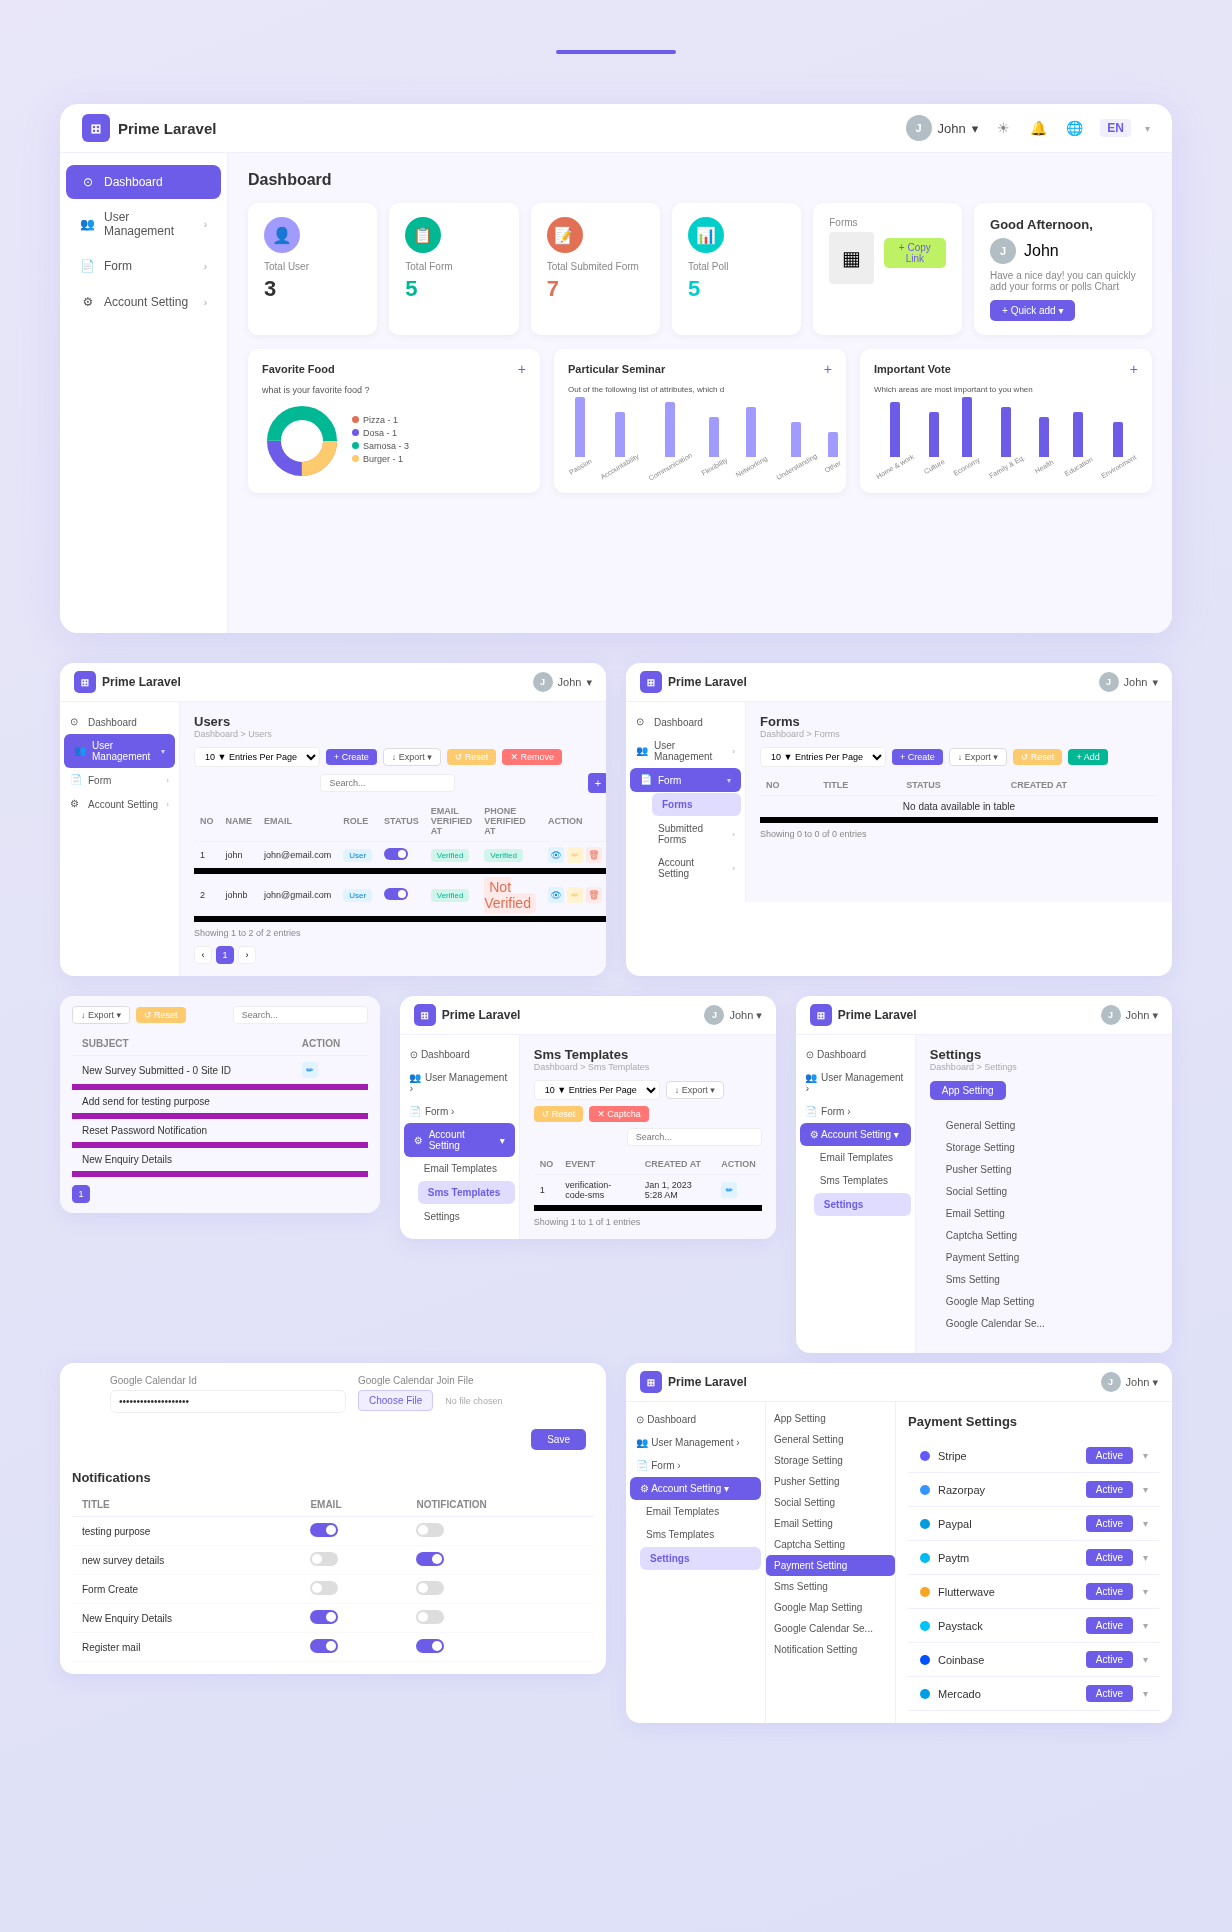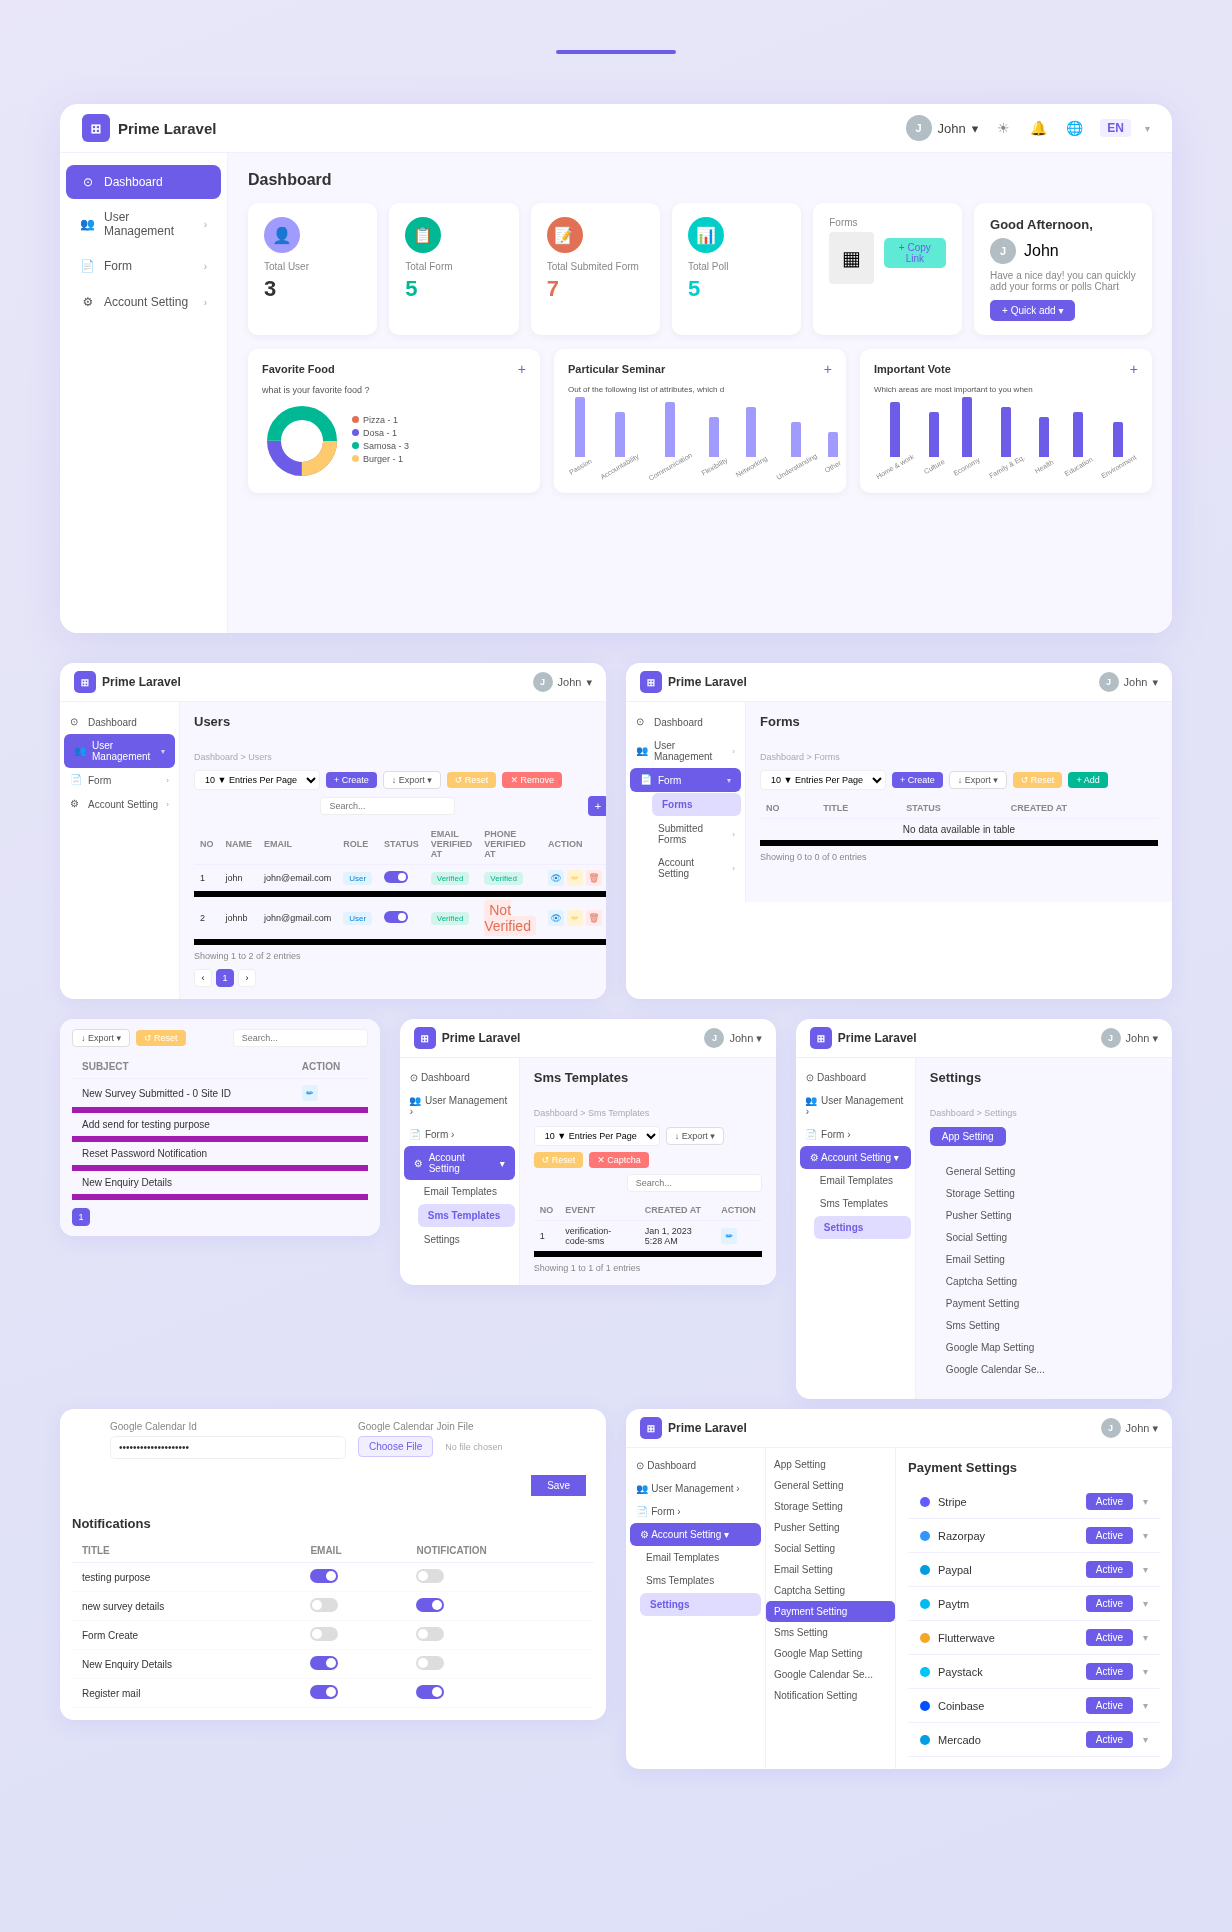--- a/index.html
+++ b/index.html
@@ -188,21 +188,21 @@
       align-items: flex-start;
     }
     .qr-placeholder {
       width: 52px; height: 52px;
       background: #eee;
       border-radius: 4px;
       display: flex; align-items: center; justify-content: center;
       font-size: 20px;
     }
     .copy-link-btn {
-      background: #5eead4;
+      background: #bef264;
       color: #6c5ce7;
       border: none;
       border-radius: 5px;
       padding: 4px 10px;
       font-size: 10px;
       cursor: pointer;
       margin-top: 6px;
     }
     .good-afternoon {
       background: #fff;
@@ -320,21 +320,21 @@
       cursor: pointer;
     }
     .mini-sidebar-item.active { background: #6c5ce7; color: #fff; margin: 0 4px; border-radius: 6px; }
     .mini-sidebar-item .ms-icon { width: 12px; height: 12px; font-size: 10px; }
     .mini-sidebar-item .ms-arrow { margin-left: auto; font-size: 8px; color: #aaa; }
     .mini-sidebar-item.active .ms-arrow { color: rgba(255,255,255,0.7); }
     .mini-content { flex: 1; padding: 12px 14px; background: #f8f7ff; }
 
     
     .mini-page-title { font-size: 13px; font-weight: 700; color: #333; }
-    .mini-breadcrumb { font-size: 9px; color: #aaa; margin-bottom: 8px; margin-top: 23px; }
+    .mini-breadcrumb { font-size: 9px; color: #aaa; margin-bottom: 8px; }
     .mini-table-controls {
       display: flex; align-items: center; gap: 6px; margin-bottom: 8px; flex-wrap: wrap;
     }
     .mini-select { font-size: 9px; background: #fff; border: 1px solid #eee; border-radius: 4px; padding: 3px 6px; }
     .mini-btn {
       font-size: 9px; border: none; border-radius: 4px; padding: 3px 8px; cursor: pointer;
     }
     .btn-create { background: #6c5ce7; color: #fff; }
     .btn-export { background: #fff; color: #555; border: 1px solid #ddd !important; }
     .btn-reset { background: #fdcb6e; color: #fff; }
@@ -440,21 +440,21 @@
     .notif-table td { padding: 6px 10px; color: #333; border-bottom: 1px solid #f9f9f9; }
     .toggle-on { width: 28px; height: 14px; background: #6c5ce7; border-radius: 7px; display: inline-block; position: relative; }
     .toggle-on::after { content: ''; position: absolute; width: 10px; height: 10px; background: #fff; border-radius: 50%; top: 2px; right: 2px; }
     .toggle-off { width: 28px; height: 14px; background: #ddd; border-radius: 7px; display: inline-block; position: relative; }
     .toggle-off::after { content: ''; position: absolute; width: 10px; height: 10px; background: #fff; border-radius: 50%; top: 2px; left: 2px; }
 
     .save-btn {
       background: #6c5ce7;
       color: #fff;
       border: none;
-      border-radius: 0;
+      border-radius: 5px;
       padding: 5px 16px;
       font-size: 10px;
       cursor: pointer;
       float: right;
       margin: 8px;
     }
     .google-cal-form {
       padding: 12px;
       margin-left: 38px;
     }

